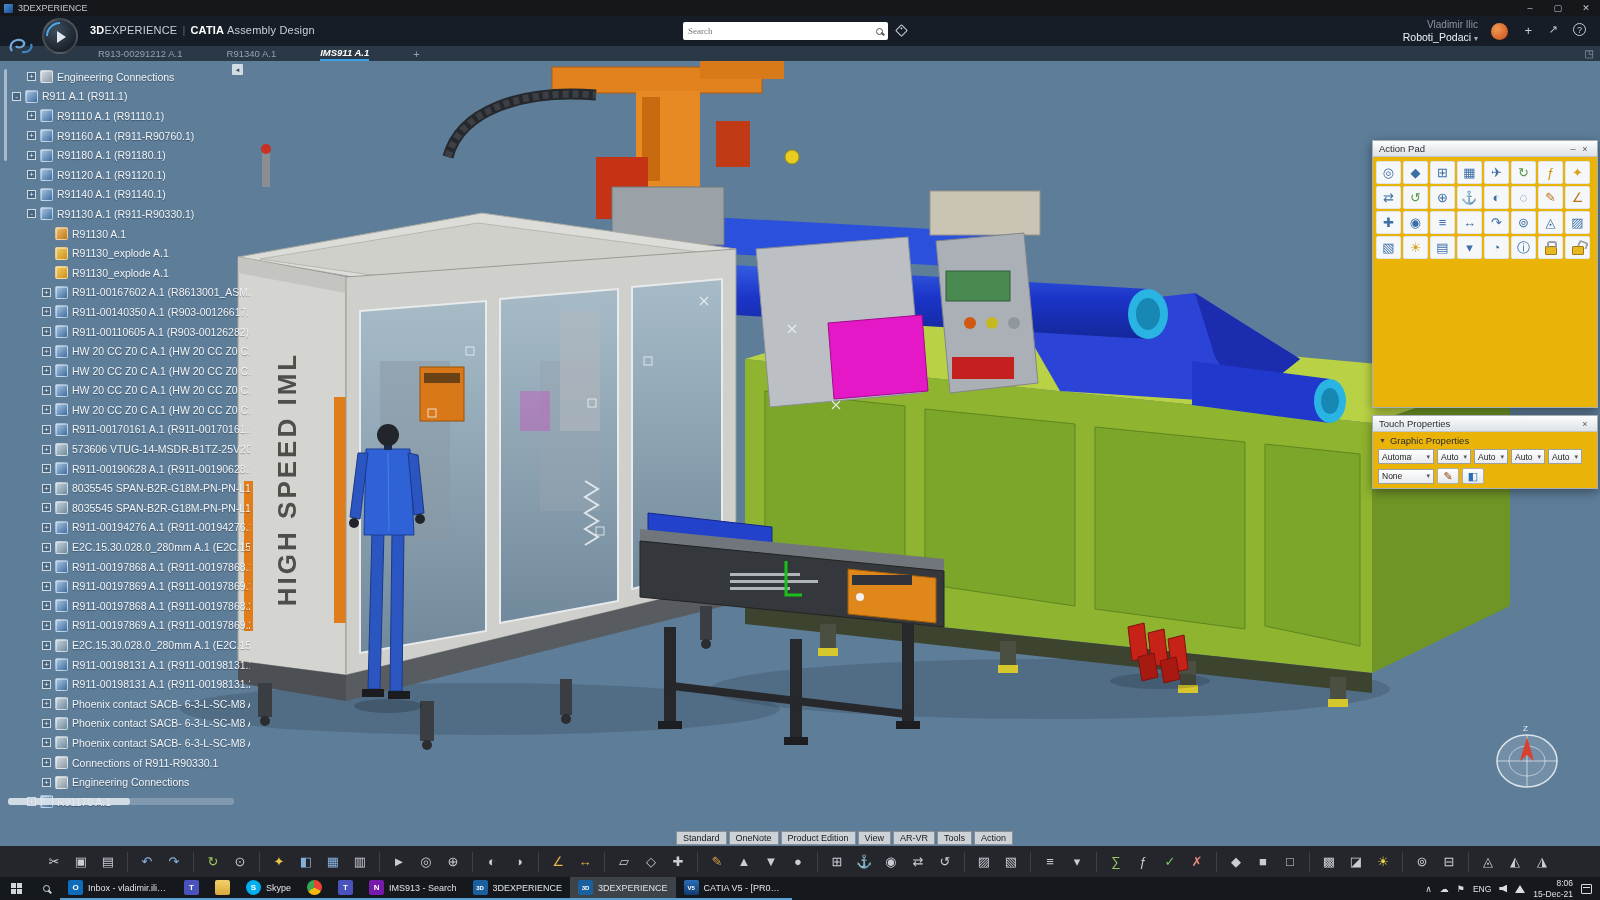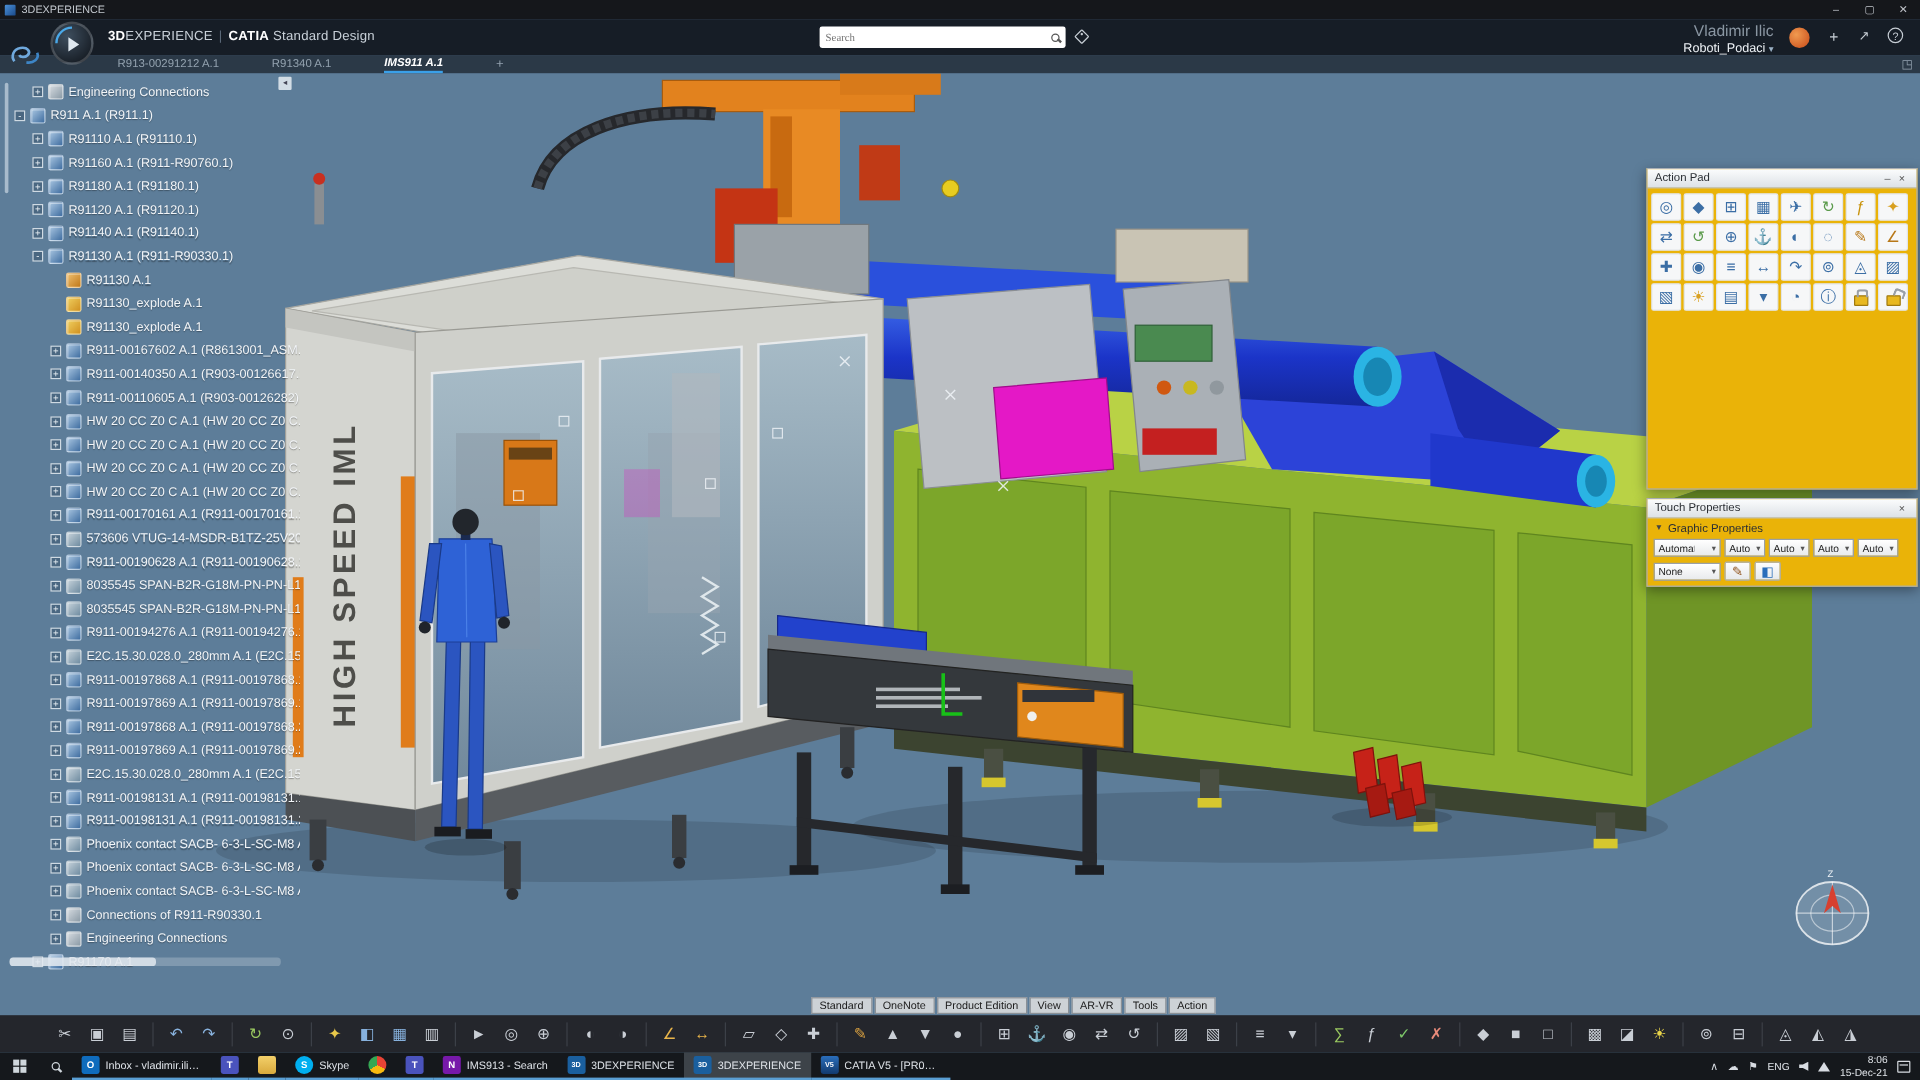--- a/index.html
+++ b/index.html
@@ -21,21 +21,21 @@
 #brand{position:absolute;left:90px;top:8px;font-size:11px;color:#c8d0d8;letter-spacing:.2px}
 #brand b{color:#fff}
 #brand .sep{color:#5a6877;margin:0 5px}
 #searchbox{position:absolute;left:683px;top:6px;width:205px;height:18px;background:#fff;border-radius:2px;display:flex;align-items:center;padding:0 5px;gap:4px}
 #searchbox input{flex:1;border:none;outline:none;font-size:9px;color:#333;font-family:Liberation Serif, serif;background:transparent}
 .mag{width:7px;height:7px;border:1.5px solid #555;border-radius:50%;position:relative;display:inline-block;flex:none}
 .mag::after{content:"";position:absolute;width:4px;height:1.5px;background:#555;transform:rotate(45deg);right:-3px;bottom:-1px}
 #tagicon{position:absolute;left:897px;top:10px;width:9px;height:9px;border:1.5px solid #c6cdd4;transform:rotate(45deg);border-radius:1px}
 #tagicon::after{content:"";position:absolute;left:1px;top:1px;width:2px;height:2px;border-radius:50%;background:#c6cdd4}
 #userblock{position:absolute;right:122px;top:3px;text-align:right;line-height:1.15}
-#userblock .u1{font-size:13px;color:#8a96a2}
+#userblock .u1{font-size:10px;color:#8a96a2}
 #userblock .u2{font-size:10.5px;color:#eef2f6}
 #userblock .u2 .caret{color:#9ab0c4;font-size:8px}
 .hdr-ic{position:absolute;top:7px;display:flex;align-items:center;justify-content:center;color:#c6cdd4}
 .avatar{width:17px;height:17px;border-radius:50%;background:radial-gradient(circle at 35% 35%,#f09a50,#c84a18)}
 .helpc{width:13px;height:13px;border:1px solid #c6cdd4;border-radius:50%;font-size:9px;display:flex;align-items:center;justify-content:center;color:#c6cdd4}
 
 
 #tabrow{position:absolute;left:0;top:46px;width:1600px;height:15px;background:#2b3947;display:flex;align-items:center;padding-left:98px;gap:44px;z-index:39}
 .doc-tab{font-size:9.5px;color:#93a2af;height:15px;display:flex;align-items:center;white-space:nowrap}
 .doc-tab.active{color:#fff;font-weight:bold;font-style:italic;border-bottom:2px solid #3aa0e8}
@@ -120,21 +120,21 @@
     <span class="win-btn">▢</span>
     <span class="win-btn close">✕</span>
   </div>
 
   <div id="header">
     <svg id="logo3ds" viewBox="0 0 26 18">
       <path d="M4 14 C 1 10 3 4 9 3 C 15 2 18 6 15 9 C 13 11 9 11 8 9" stroke="#6fa8dc" stroke-width="2.2" fill="none"></path>
       <path d="M14 15 C 20 16 25 12 23 7" stroke="#3d85c6" stroke-width="2.2" fill="none"></path>
     </svg>
     <div id="brand">
-      <b>3D</b><span>EXPERIENCE</span><span class="sep">|</span><b>CATIA</b> <span>Standard Design</span>
+      <b>3D</b><span>EXPERIENCE</span><span class="sep">|</span><b>CATIA</b> <span>Assembly Design</span>
     </div>
     <div id="searchbox">
       <input placeholder="Search" style="">
       <span class="mag"></span>
     </div>
     <span id="tagicon"></span>
     <div id="userblock">
       <div class="u1">Vladimir Ilic</div>
       <div class="u2"><span>Roboti_Podaci</span> <span class="caret">▾</span></div>
     </div>

